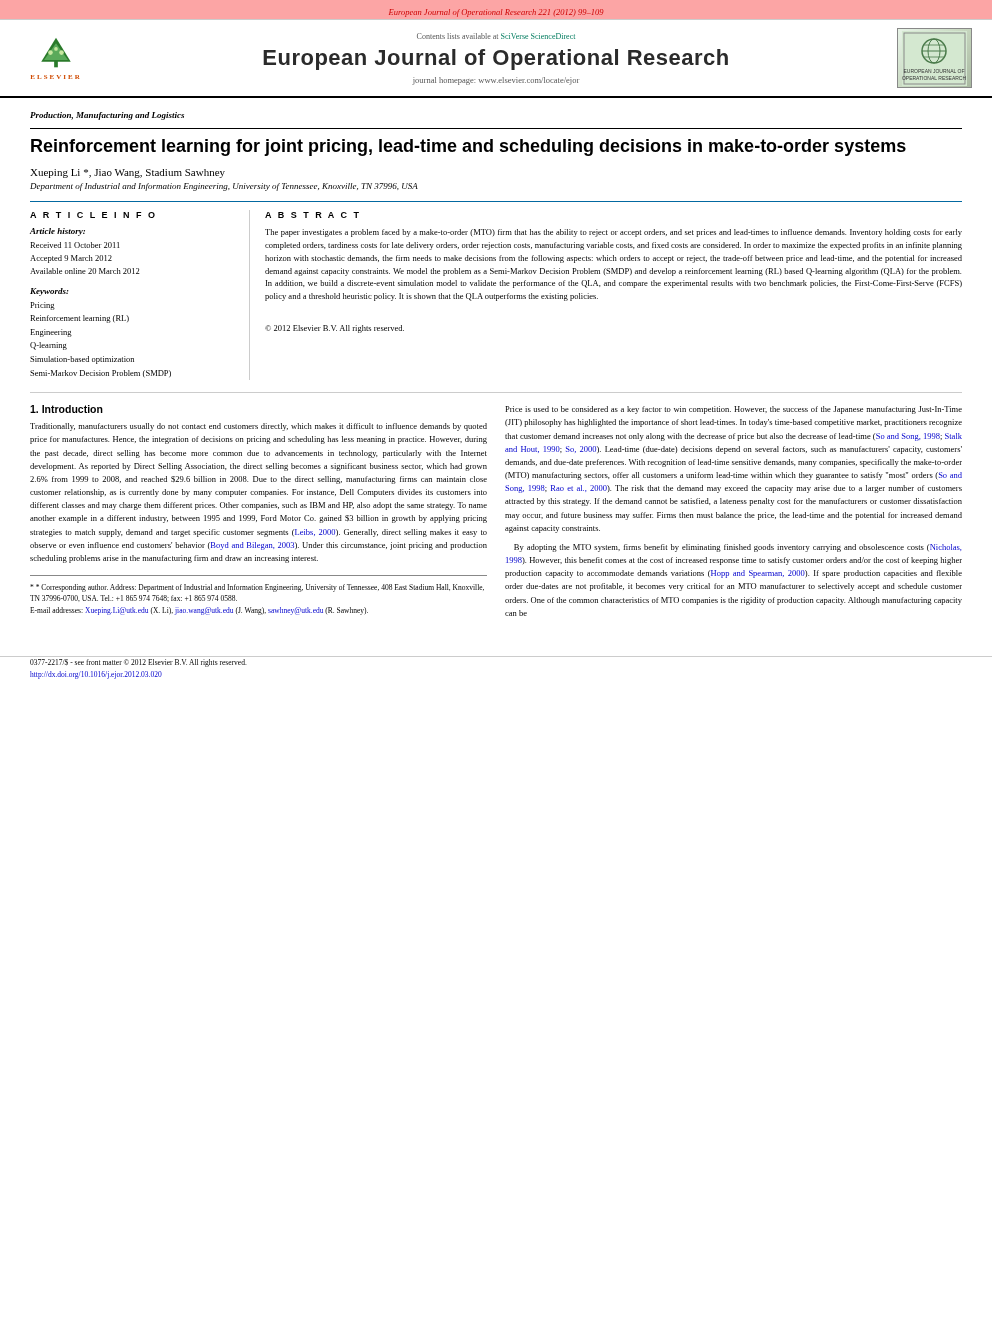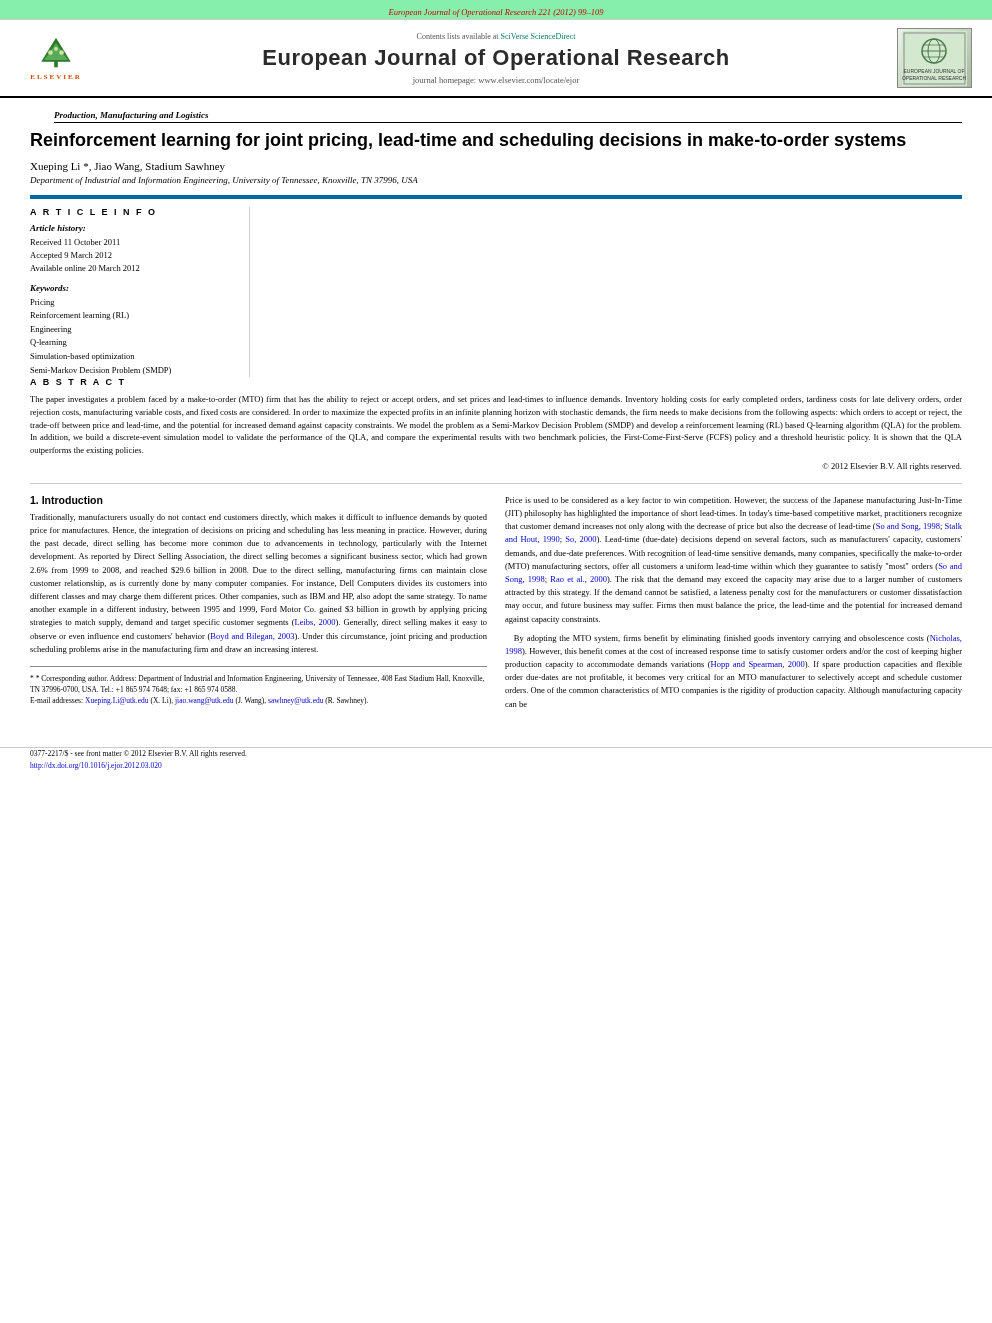--- a/index.html
+++ b/index.html
@@ -7,21 +7,21 @@
       background: #fff;
       font-family: 'Times New Roman', Times, serif;
       font-size: 10px;
       color: #000;
       width: 992px;
       min-height: 1323px;
     }
 
     
     .top-bar {
-      background: #86efac;
+      background: #fca5a5;
       text-align: center;
       padding: 6px 0 2px 0;
       border-bottom: 1px solid #ccc;
     }
     .top-bar .journal-ref {
       font-size: 8.5px;
       color: #c00;
       font-style: italic;
     }
 
@@ -106,23 +106,22 @@
       padding: 12px 30px 20px 30px;
     }
 
     
     .section-tag {
       font-size: 9px;
       font-style: italic;
       font-weight: bold;
       color: #000;
       border-bottom: 1px solid #000;
-      padding-bottom: 2px;
+      padding-bottom: 8px;
       margin-bottom: 6px;
-      margin-left: 24px;
     }
 
     
     .paper-title {
       font-size: 18px;
       font-weight: bold;
       color: #000;
       line-height: 1.3;
       margin-bottom: 8px;
       font-family: Arial, sans-serif;
@@ -138,24 +137,24 @@
     .affiliation {
       font-size: 9px;
       font-style: italic;
       color: #000;
       margin-bottom: 10px;
     }
 
     
     .two-col {
       display: flex;
-      border-top: 4px solid #0369a1;
+      gap: 15px;
+      border-top: 1px solid #0369a1;
       padding-top: 8px;
       margin-bottom: 12px;
-      flex-direction: column;
     }
 
     .col-left {
       width: 220px;
       flex-shrink: 0;
       border-right: 1px solid #ccc;
       padding-right: 10px;
     }
 
     .col-right {
@@ -203,23 +202,23 @@
 
     .abstract-text {
       font-size: 8.5px;
       line-height: 1.5;
       text-align: justify;
       color: #000;
     }
 
     .copyright-line {
       font-size: 8.5px;
-      text-align: right;
-      color: #000;
-      margin-top: 4px;
+      text-align: left;
+      color: #000;
+      margin-top: 20px;
     }
 
     
     .divider {
       border: none;
       border-top: 1px solid #ccc;
       margin: 10px 0;
     }
 
     

